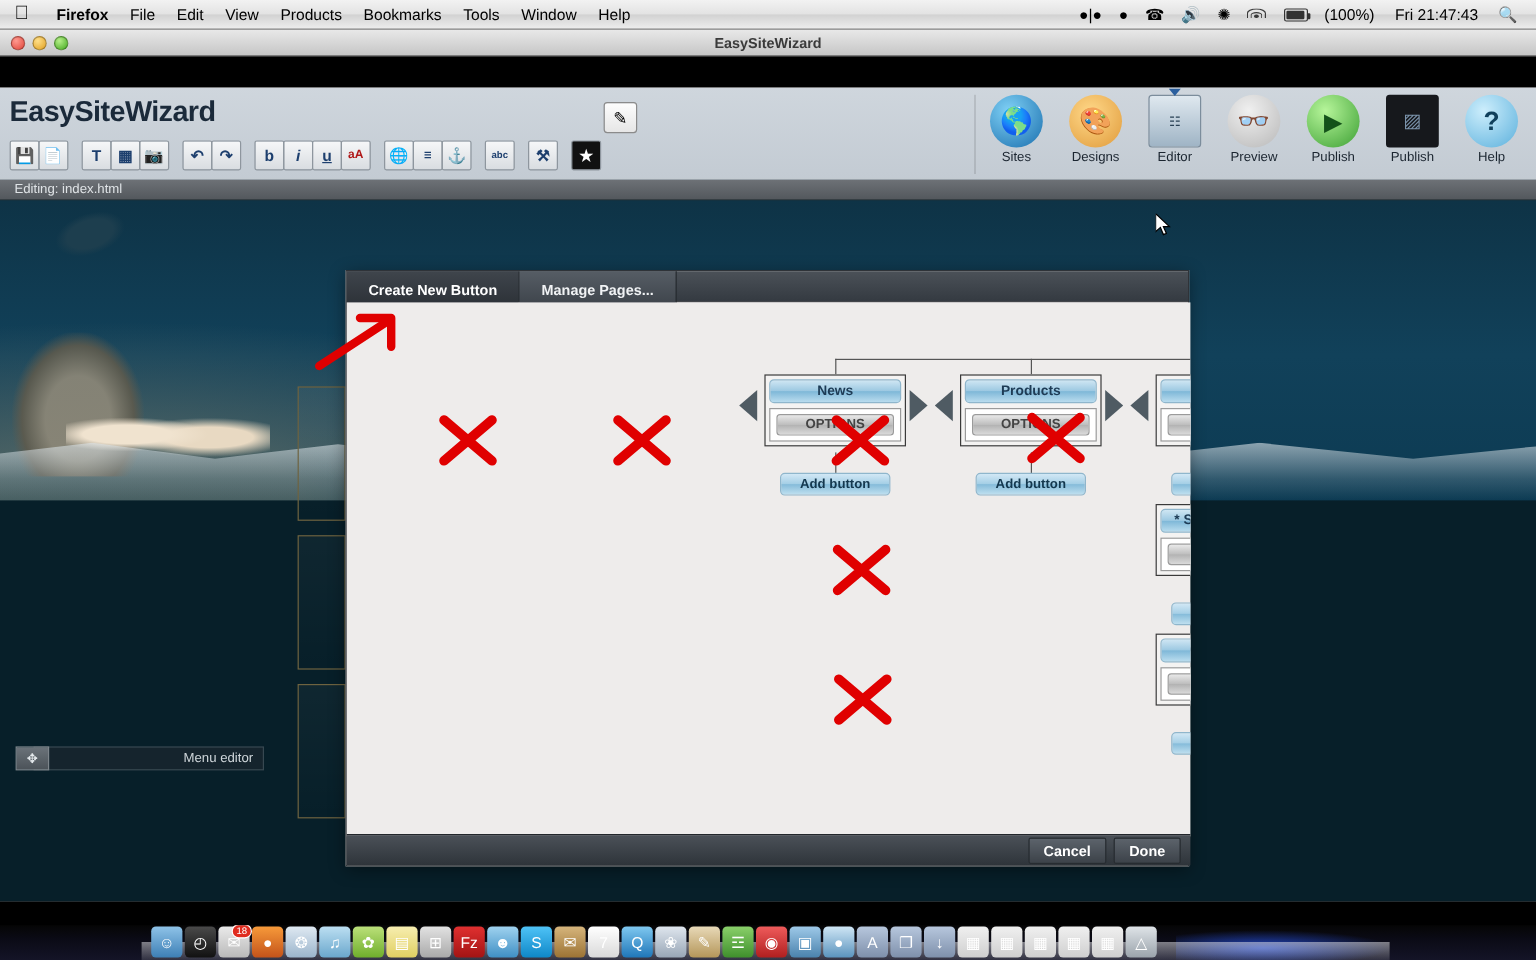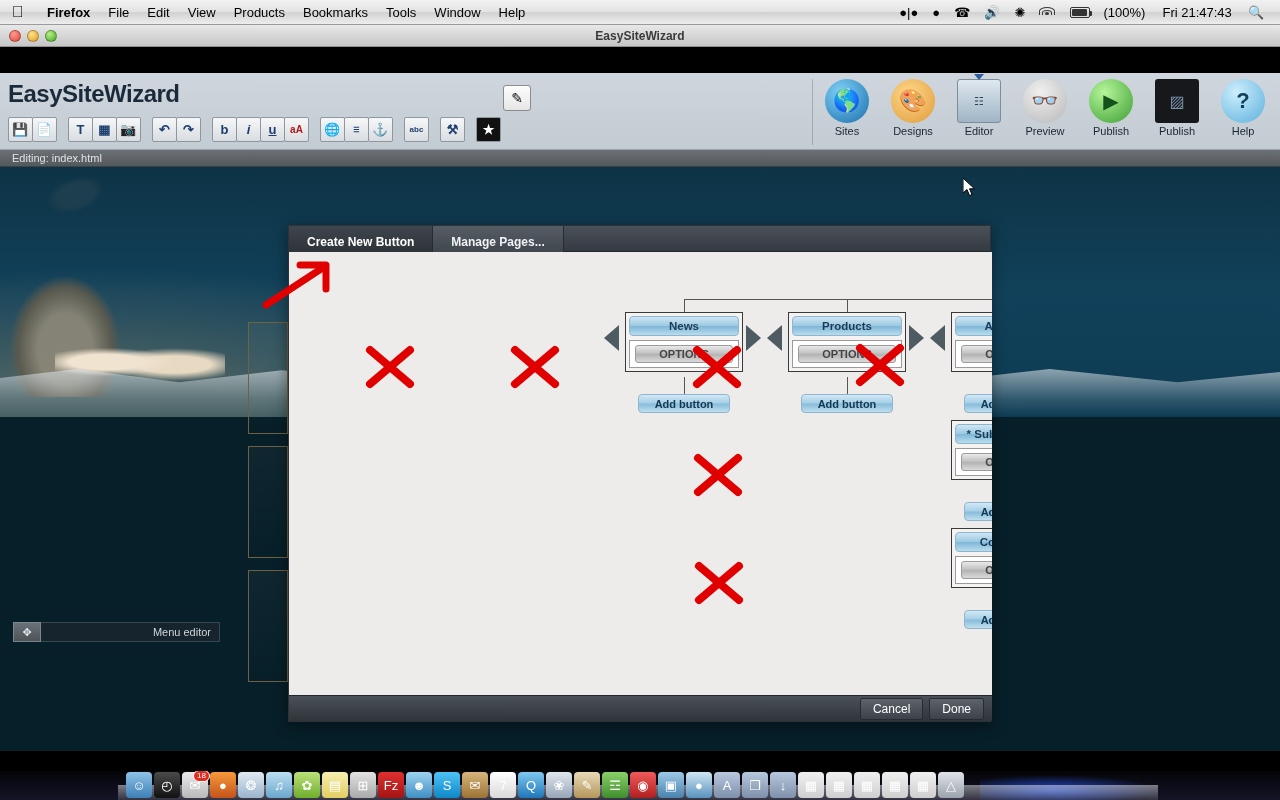--- a/index.html
+++ b/index.html
@@ -164,26 +164,26 @@
   .dlg-body{
     position:absolute; left:0; top:26px; width:703px; height:445px; background:#eeeceb; overflow:hidden;
   }
   .dlg-foot{
     position:absolute; left:0; bottom:0; width:703px; height:26px;
     background:linear-gradient(to bottom,#4b5158,#2e343a);
     display:flex; align-items:center; justify-content:flex-end; gap:6px; padding-right:8px;
     border-top:1px solid #22262b;
   }
   .dbtn{
-    font-size:12px; color:#fff; font-weight:normal; padding:3px 12px; border-radius:2px;
+    font-size:12px; color:#fff; font-weight:bold; padding:3px 12px; border-radius:2px;
     background:linear-gradient(to bottom,#5c636b,#3c4249); border:1px solid #272c31;
   }
 
   
-  .tree{ position:absolute; left:4px; top:0; width:720px; height:445px;text-decoration:underline; }
+  .tree{ position:absolute; left:16px; top:0; width:720px; height:445px;text-decoration:underline; }
   .hline{ position:absolute; background:#555; height:1px; }
   .vline{ position:absolute; background:#555; width:1px; }
 
   .node{ position:absolute; width:118px; border:1px solid #3a3a3a; background:#f4f3f2; padding:3px; }
   .node-title{
     height:20px; border-radius:4px; display:flex;align-items:center;justify-content:center;
     font-size:11.5px; font-weight:bold; color:#1d3b55;
     background:linear-gradient(to bottom,#cfe6f3 0%,#9dc9e2 48%,#7fb8d8 52%,#b9dcee 100%);
     border:1px solid #8fb6cc;
   }

